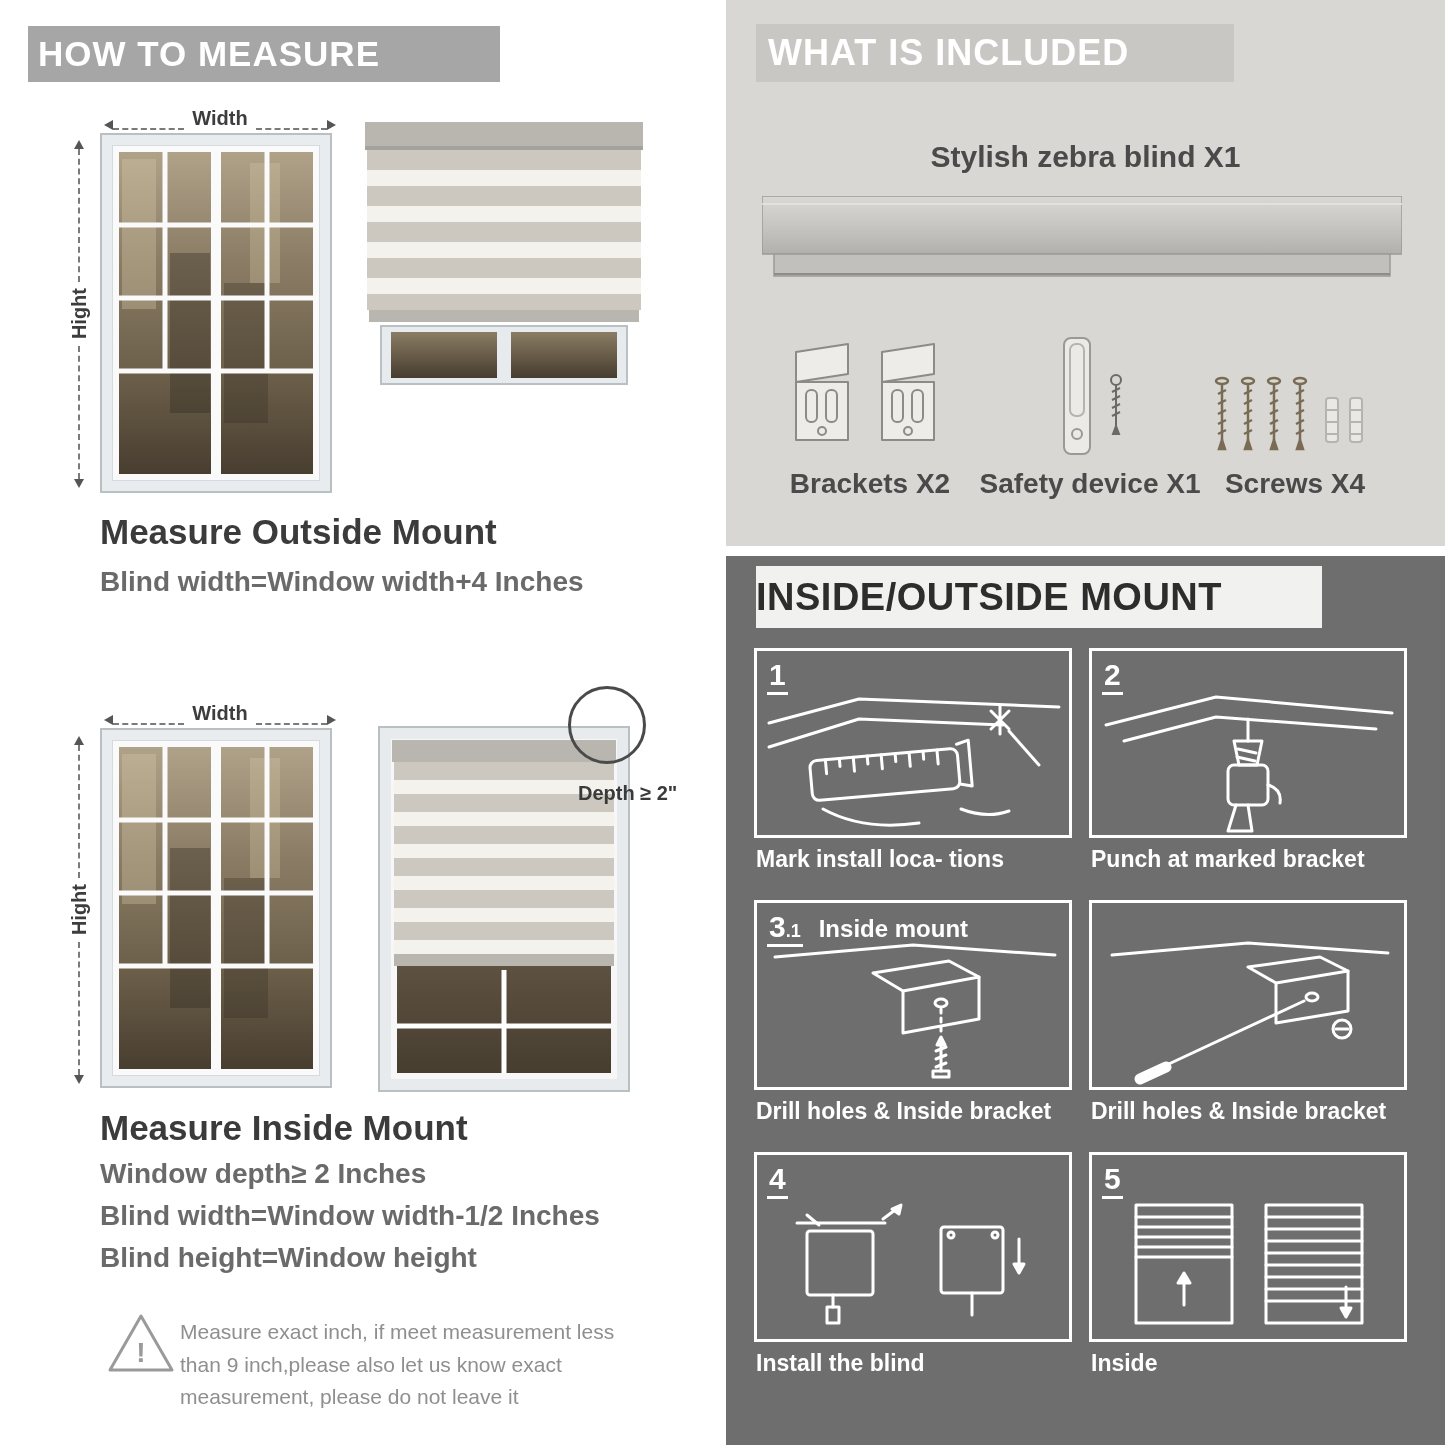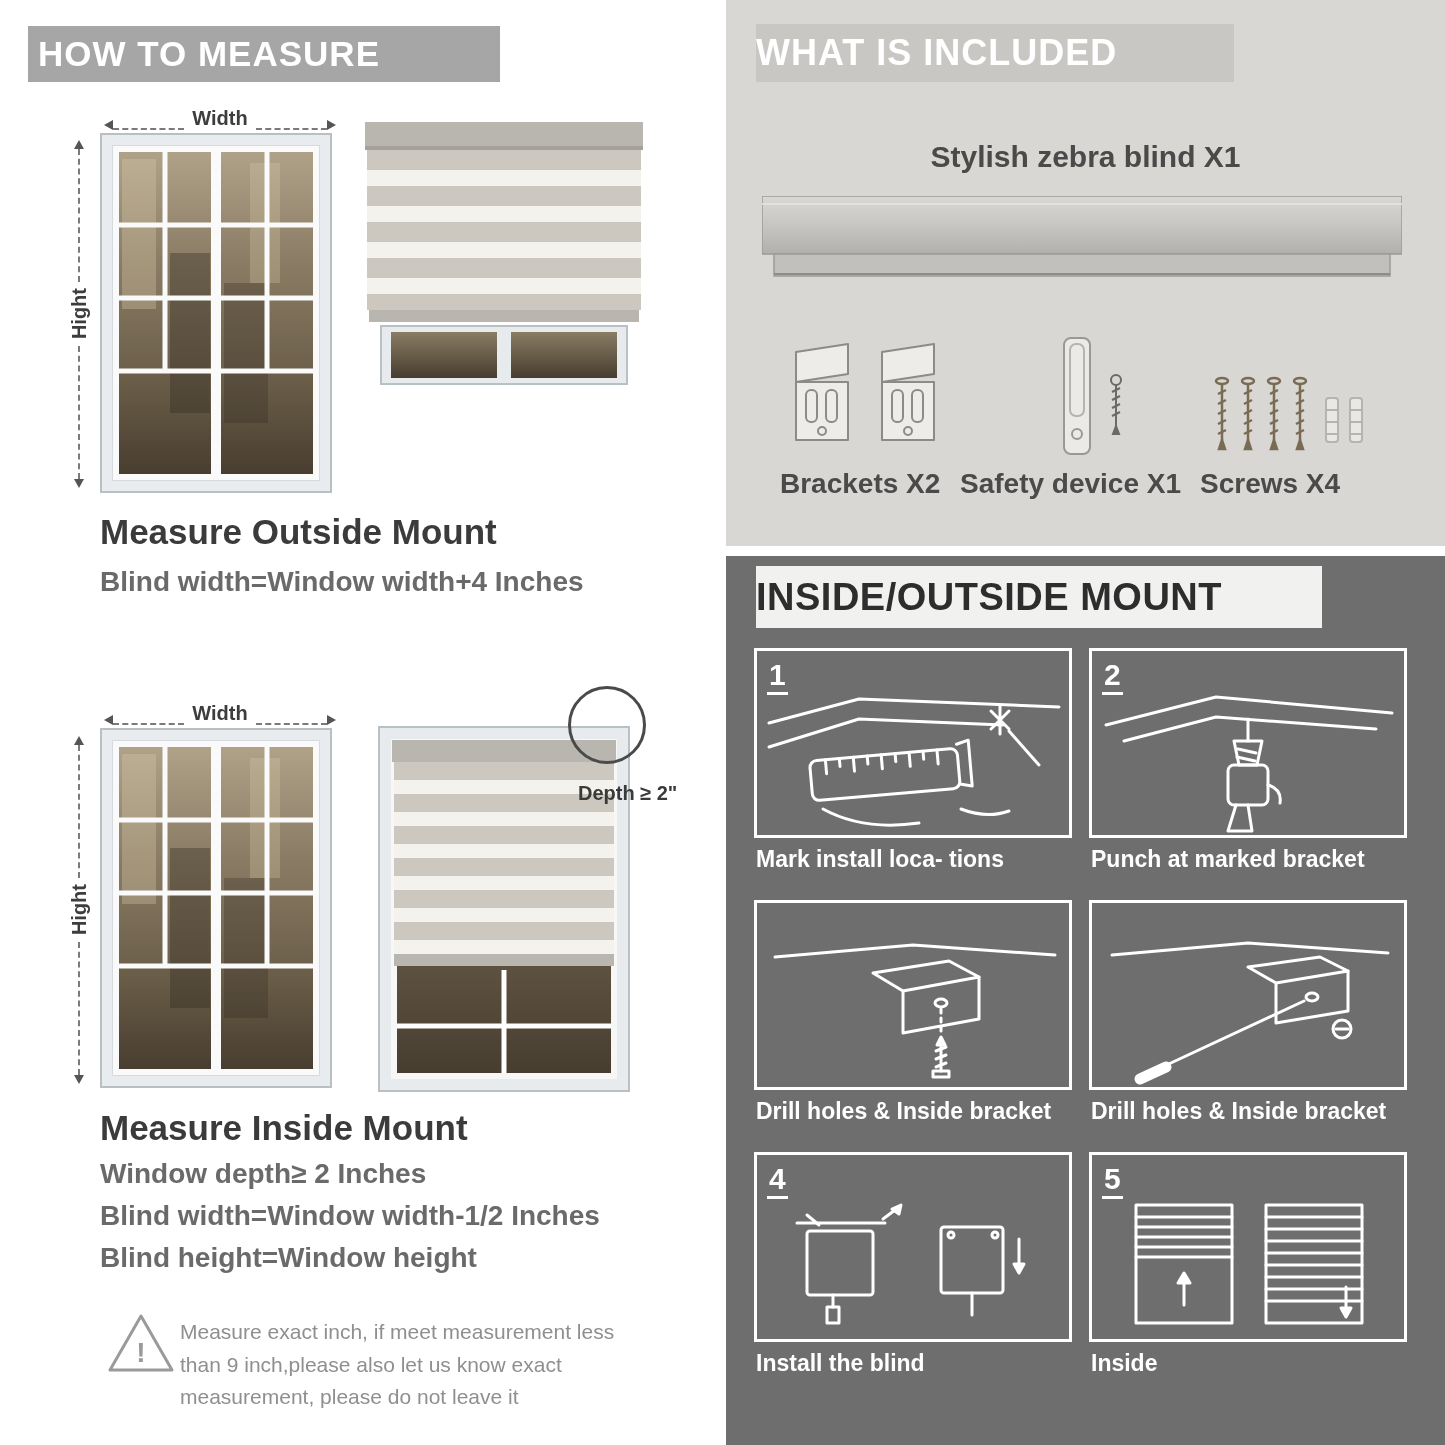--- a/index.html
+++ b/index.html
@@ -3,21 +3,21 @@
 <meta charset="utf-8">
 <style>
   *{margin:0;padding:0;box-sizing:border-box}
   body{font-family:"Liberation Sans",sans-serif;background:#ffffff}
   .canvas{position:relative;width:1445px;height:1445px;background:#fff;overflow:hidden}
   .abs{position:absolute}
 
   
   .banner{display:flex;align-items:center;font-weight:bold;letter-spacing:1px}
   .banner-left{left:28px;top:26px;width:472px;height:56px;background:var(--banner-gray,#a6a6a6);color:#fff;font-size:35px;padding-left:10px}
-  .banner-included{left:756px;top:24px;width:478px;height:58px;background:var(--included-banner,#c8c7c4);color:#fff;font-size:36px;}
+  .banner-included{left:756px;top:24px;width:478px;height:58px;background:var(--included-banner,#c8c7c4);color:#fff;font-size:36px;padding-left:12px}
   .banner-mount{left:756px;top:566px;width:566px;height:62px;background:var(--mount-banner-bg,#f1f1f0);color:#2d2d2d;font-size:38px;padding-left:0;letter-spacing:.5px}
 
   
   .panel-light{left:726px;top:0;width:719px;height:546px;background:var(--panel-light,#d8d7d4)}
   .panel-dark{left:726px;top:556px;width:719px;height:889px;background:var(--panel-dark,#6e6e6e)}
 
   
   .section-title{font-size:35px;font-weight:bold;color:var(--heading-text,#3b3b3b)}
   .formula{font-size:28px;font-weight:bold;color:var(--body-text,#6a6a6a)}
   .depth-label{font-size:20px;font-weight:bold;color:#3a3a3a}
@@ -33,21 +33,21 @@
   .varrow{position:absolute;display:flex;flex-direction:column;align-items:center;width:30px}
   .varrow .vah{width:0;height:0;border-left:5px solid transparent;border-right:5px solid transparent}
   .varrow .vah.u{border-bottom:9px solid #555}
   .varrow .vah.d{border-top:9px solid #555}
   .varrow .vdash{flex:1;border-left:2px dashed #7a7a7a;width:0}
   .varrow .vlab{writing-mode:vertical-rl;transform:rotate(180deg);font-size:20px;font-weight:bold;color:#3d3d3d;padding:6px 0}
 
   .depth-circle{position:absolute;left:568px;top:686px;width:78px;height:78px;border:3px solid #4a4a4a;border-radius:50%}
 
   
-  .inc-caption{position:absolute;top:468px;font-size:28px;font-weight:bold;color:var(--caption-text,#4a4a4a);}
+  .inc-caption{position:absolute;top:468px;font-size:28px;font-weight:bold;color:var(--caption-text,#4a4a4a);text-align:center}
   .product-label{position:absolute;left:726px;top:140px;width:719px;text-align:center;font-size:30px;font-weight:bold;color:#4a4a4a}
 
   
   .step-box{position:absolute;width:318px;height:190px;border:3px solid #ffffff}
   .step-head{display:flex;align-items:baseline;padding:8px 10px 0 10px;color:#fff}
   .step-numwrap{border-bottom:3px solid #fff;padding:0 2px 1px 2px;line-height:1.05}
   .step-num{font-size:30px;font-weight:bold;color:#fff}
   .step-sub{font-size:18px;font-weight:bold;color:#fff}
   .step-label{margin-left:16px;font-size:24px;font-weight:bold;color:#fff}
   .step-art{position:absolute;left:6px;top:38px;width:302px;height:146px}
@@ -366,20 +366,24 @@
           <line x1="139" y1="68" x2="157" y2="72"></line>
         <rect x="130" y="76" width="40" height="40" rx="6"></rect>
         <path d="M138 116 l-8 26 h24 l-4 -26"></path>
         <path d="M170 96 q14 4 12 18"></path>
       </g>
     </svg>
   </div>
   <div class="step-caption" style="left:1091px;top:846px">Punch at  marked bracket</div>
 
   <div class="step-box" style="left:754px;top:900px">
+    <div class="step-head">
+      <span class="step-numwrap"><span class="step-num">3</span><span class="step-sub">.1</span></span>
+      <span class="step-label">Inside mount</span>
+    </div>
     <svg class="step-art" viewBox="0 0 302 146">
       <g fill="none" stroke="#fff" stroke-width="3" stroke-linecap="round" stroke-linejoin="round">
         <polyline points="12,16 150,4 292,14"></polyline>
         <path d="M110 32 l76 -12 30 16 -76 14 z"></path>
         <path d="M140 50 v42 l76 -14 v-42"></path>
         <ellipse cx="178" cy="62" rx="6" ry="4"></ellipse>
         <line x1="178" y1="68" x2="178" y2="94" stroke-dasharray="4 5"></line>
         <path d="M178 96 l-4 8 h8 z" fill="#fff"></path>
         <line x1="178" y1="104" x2="178" y2="130"></line>
         <path d="M173 110 l10 -4 M173 118 l10 -4 M173 126 l10 -4"></path>

